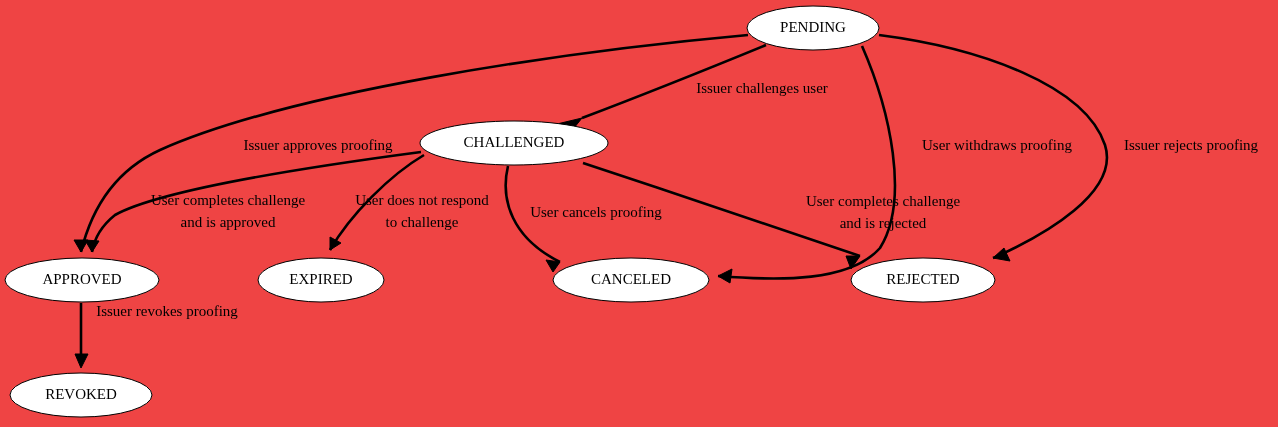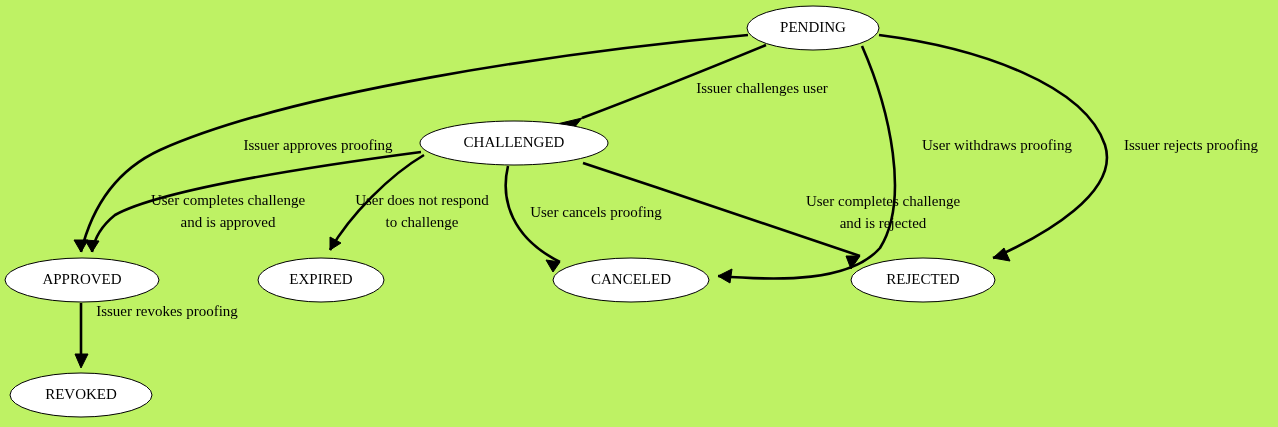--- a/index.html
+++ b/index.html
@@ -11,21 +11,21 @@
   body {
     width: 1278px;
     height: 427px;
     overflow: hidden;
     font-family: "Liberation Serif", "DejaVu Serif", serif;
   }
   #diagram-root {
     position: relative;
     width: 1278px;
     height: 427px;
-    background: #bef264;
+    background: #ef4444;
   }
   svg#graph {
     display: block;
     width: 1278px;
     height: 427px;
   }
   .node-ellipse {
     fill: #ffffff;
     stroke: #000000;
     stroke-width: 1;

